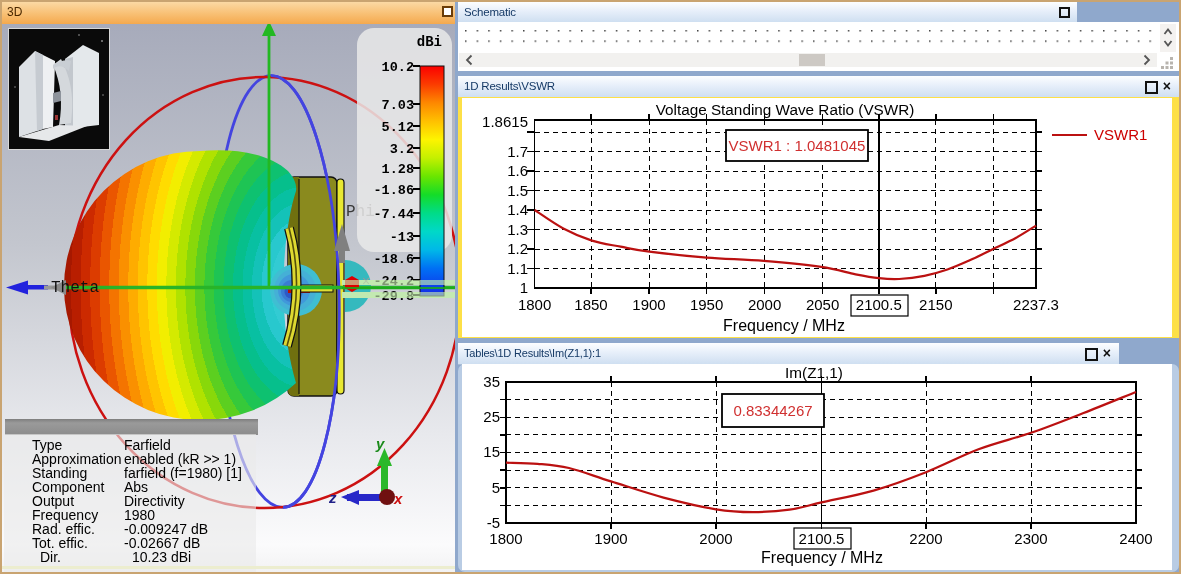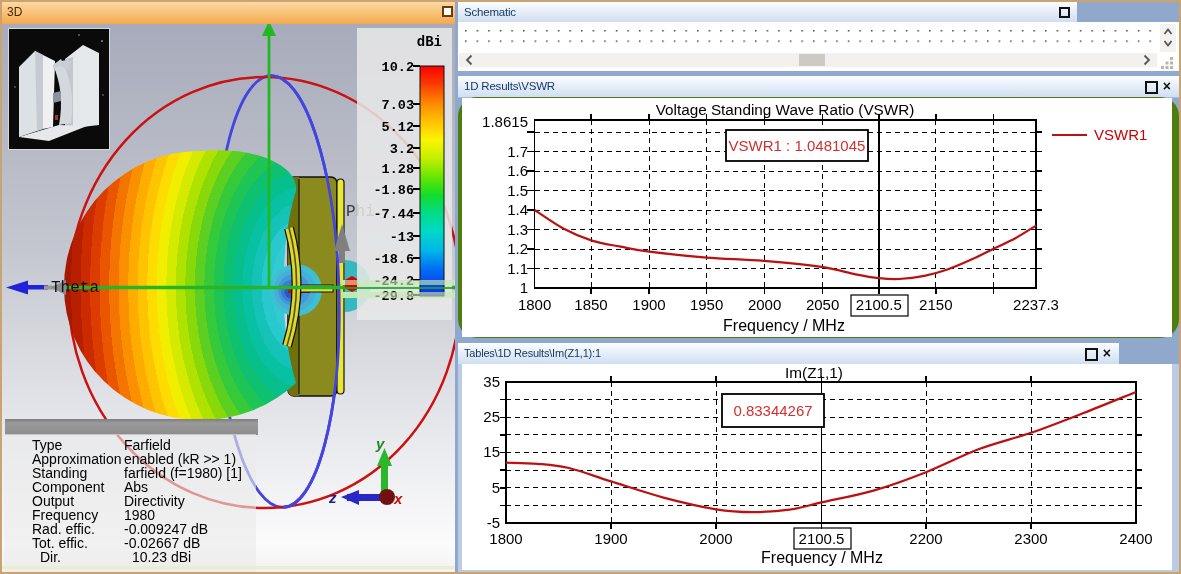--- a/index.html
+++ b/index.html
@@ -188,21 +188,21 @@
       <div><span style="display:inline-block;width:92px;">Approximation</span>enabled (kR &gt;&gt; 1)</div>
       <div><span style="display:inline-block;width:92px;">Standing</span>farfield (f=1980) [1]</div>
       <div><span style="display:inline-block;width:92px;">Component</span>Abs</div>
       <div><span style="display:inline-block;width:92px;">Output</span>Directivity</div>
       <div><span style="display:inline-block;width:92px;">Frequency</span>1980</div>
       <div><span style="display:inline-block;width:92px;">Rad. effic.</span>-0.009247 dB</div>
       <div><span style="display:inline-block;width:92px;">Tot. effic.</span>-0.02667 dB</div>
       <div><span style="display:inline-block;width:92px;padding-left:8px;">Dir.</span>10.23 dBi</div>
     </div>
 
-    <div class="abs" style="left:355px;top:4px;width:95px;height:292px;background:rgba(233,233,233,0.85);">
+    <div class="abs" style="left:355px;top:4px;width:95px;height:224px;background:rgba(233,233,233,0.85);border-radius:17px;">
       <svg width="95" height="292" viewBox="0 0 95 292">
         <text x="85" y="18" text-anchor="end" font-family="Liberation Mono,monospace" font-size="14" font-weight="bold" fill="#000">dBi</text>
         <rect x="63" y="38" width="24" height="230" fill="url(#cbar)" stroke="#111" stroke-width="1"></rect>
         <g stroke="#000" stroke-width="2">
           <line x1="56" y1="38" x2="63" y2="38"></line>
             <line x1="56" y1="76" x2="63" y2="76"></line>
           <line x1="56" y1="98" x2="63" y2="98"></line>
             <line x1="56" y1="120" x2="63" y2="120"></line>
           <line x1="56" y1="140" x2="63" y2="140"></line>
             <line x1="56" y1="161" x2="63" y2="161"></line>
@@ -298,21 +298,21 @@
           </g>
       </svg>
     </div>
   </div>
 
   <div class="abs bluebar" style="left:3px;top:74px;width:721px;height:21px;">
     <span class="t">1D Results\VSWR</span>
     <span class="icon-max" style="right:21px;"></span>
     <span class="icon-x" style="right:8px;">×</span>
   </div>
-  <div class="abs" style="left:3px;top:95px;width:721px;height:241px;background:#4d7c0f;border-radius:19px;">
+  <div class="abs" style="left:3px;top:95px;width:721px;height:241px;background:#fde047;">
     <div class="abs" style="left:4px;top:1px;width:710px;height:239px;background:#fff;">
       <svg width="710" height="239" viewBox="0 0 710 239" font-family="Liberation Sans,sans-serif">
         <text x="323" y="17" text-anchor="middle" font-size="15.3" fill="#000">Voltage Standing Wave Ratio (VSWR)</text>
         <rect x="72.6" y="22" width="501.4" height="168" fill="none" stroke="#000" stroke-width="1.3" shape-rendering="crispEdges"></rect>
 
         <g stroke="#000" stroke-width="1" stroke-dasharray="5,4" shape-rendering="crispEdges">
           <line x1="72.6" y1="34" x2="574" y2="34"></line>
           <line x1="72.6" y1="53.5" x2="574" y2="53.5"></line>
           <line x1="72.6" y1="73" x2="574" y2="73"></line>
           <line x1="72.6" y1="92.5" x2="574" y2="92.5"></line>
@@ -404,21 +404,21 @@
         <text x="322" y="233" text-anchor="middle" font-size="16" fill="#000">Frequency / MHz</text>
       </svg>
     </div>
   </div>
 
   <div class="abs bluebar" style="left:3px;top:341px;width:661px;height:21px;">
     <span class="t" style="font-size:11px;">Tables\1D Results\Im(Z1,1):1</span>
     <span class="icon-max" style="right:21px;"></span>
     <span class="icon-x" style="right:8px;">×</span>
   </div>
-  <div class="abs" style="left:3px;top:362px;width:721px;height:208px;background:#b9cce4;">
+  <div class="abs" style="left:3px;top:362px;width:721px;height:208px;background:#b9cce4;border-radius:7px;">
     <div class="abs" style="left:4px;top:0;width:710px;height:206px;background:#fff;">
       <svg width="710" height="206" viewBox="0 0 710 206" font-family="Liberation Sans,sans-serif">
         <text x="352" y="14" text-anchor="middle" font-size="15.3" fill="#000">Im(Z1,1)</text>
         <rect x="44" y="18" width="630" height="141" fill="none" stroke="#000" stroke-width="1.3" shape-rendering="crispEdges"></rect>
         <g stroke="#000" stroke-width="1" stroke-dasharray="5,4" shape-rendering="crispEdges">
           <line x1="44" y1="35.6" x2="674" y2="35.6"></line>
           <line x1="44" y1="53.25" x2="674" y2="53.25"></line>
           <line x1="44" y1="70.9" x2="674" y2="70.9"></line>
           <line x1="44" y1="88.5" x2="674" y2="88.5"></line>
           <line x1="44" y1="106.1" x2="674" y2="106.1"></line>

